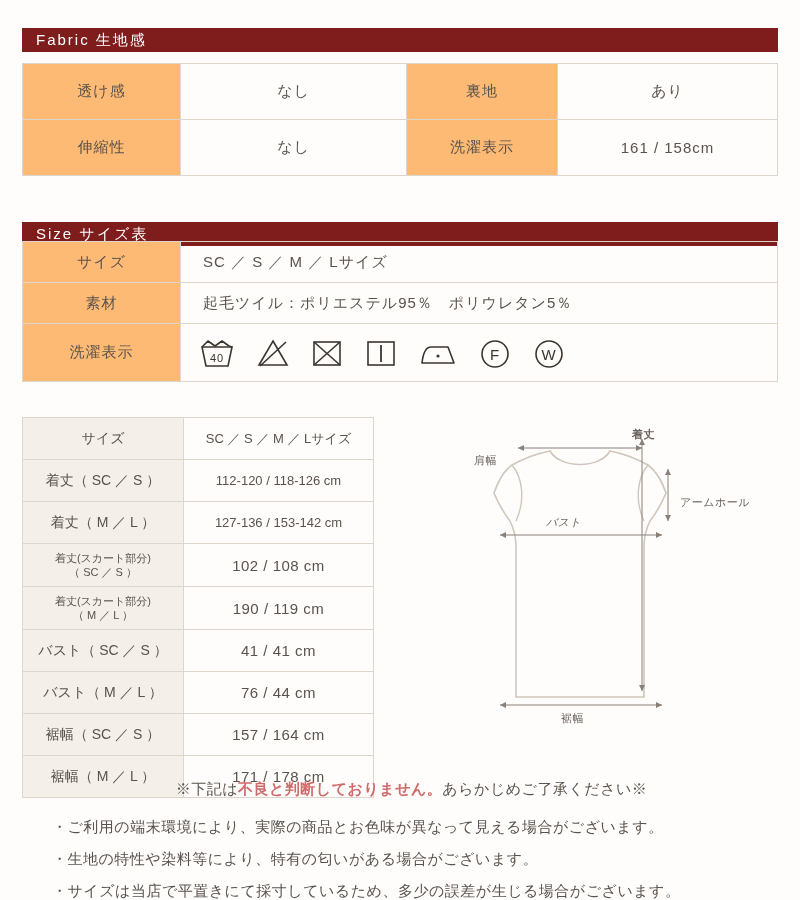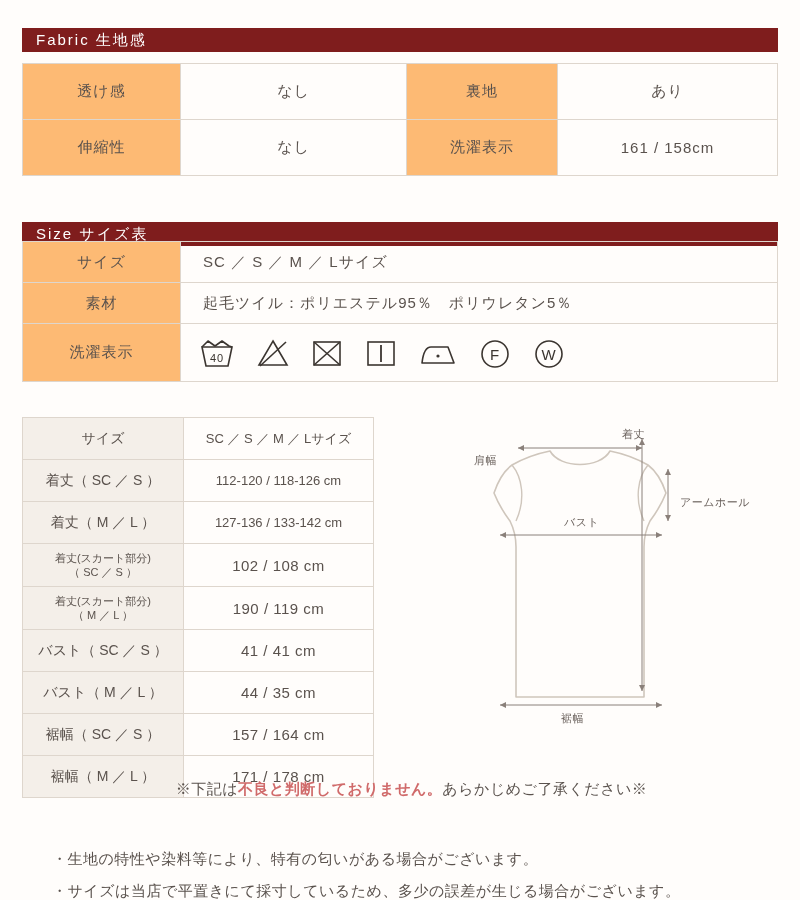--- a/index.html
+++ b/index.html
@@ -236,21 +236,21 @@
         <tr>
       <td class="mlabel">サイズ</td>
       <td class="mval tiny">SC ／ S ／ M ／ Lサイズ</td>
     </tr>
     <tr>
       <td class="mlabel">着丈（ SC ／ S ）</td>
       <td class="mval tiny">112-120 / 118-126 cm</td>
     </tr>
     <tr>
       <td class="mlabel">着丈（ M ／ L ）</td>
-      <td class="mval tiny">127-136 / 133-142 cm</td>
+      <td class="mval tiny">127-136 / 153-142 cm</td>
     </tr>
     <tr class="tall">
       <td class="mlabel small">
         <span>着丈(スカート部分)</span><br>
         <span>（ SC ／ S ）</span>
       </td>
       <td class="mval">102 / 108 cm</td>
     </tr>
     <tr class="tall">
       <td class="mlabel small">
@@ -258,21 +258,21 @@
         <span>（ M ／ L ）</span>
       </td>
       <td class="mval">190 / 119 cm</td>
     </tr>
     <tr>
       <td class="mlabel">バスト（ SC ／ S ）</td>
       <td class="mval">41 / 41 cm</td>
     </tr>
     <tr>
       <td class="mlabel">バスト（ M ／ L ）</td>
-      <td class="mval">44 / 35 cm</td>
+      <td class="mval">76 / 44 cm</td>
     </tr>
     <tr>
       <td class="mlabel">裾幅（ SC ／ S ）</td>
       <td class="mval">157 / 164 cm</td>
     </tr>
     <tr>
       <td class="mlabel">裾幅（ M ／ L ）</td>
       <td class="mval">171 / 178 cm</td>
     </tr>
   </tbody>
@@ -304,25 +304,26 @@
 
       <line x1="100" y1="118" x2="262" y2="118" stroke="#8a807a" stroke-width="1"></line>
       <path d="M100 118 l6 -3 v6 z" fill="#8a807a"></path>
       <path d="M262 118 l-6 -3 v6 z" fill="#8a807a"></path>
 
       <line x1="100" y1="288" x2="262" y2="288" stroke="#8a807a" stroke-width="1"></line>
       <path d="M100 288 l6 -3 v6 z" fill="#8a807a"></path>
       <path d="M262 288 l-6 -3 v6 z" fill="#8a807a"></path>
     </svg>
     <span class="dlabel" style="left:74px; top:36px;">肩幅</span>
-    <span class="dlabel" style="left:222px; top:10px;">着丈</span>
+    <span class="dlabel" style="left:232px; top:10px;font-weight:bold;">着丈</span>
     <span class="dlabel" style="left:280px; top:78px;">アームホール</span>
-    <span class="dlabel" style="left:164px; top:98px;">バスト</span>
+    <span class="dlabel" style="left:146px; top:98px;font-style:italic;">バスト</span>
     <span class="dlabel" style="left:161px; top:294px;">裾幅</span>
   </div>
 
   <div id="notice-title">
     <span>※下記は</span><b>不良と判断しておりません。</b><span>あらかじめご了承ください※</span>
   </div>
+  <div class="note" id="note-0">・ご利用の端末環境により、実際の商品とお色味が異なって見える場合がございます。</div>
   <div class="note" id="note-2">・サイズは当店で平置きにて採寸しているため、多少の誤差が生じる場合がございます。</div>
   <div class="note" id="note-1">・生地の特性や染料等により、特有の匂いがある場合がございます。</div>
 
 </div>
 
 </body></html>

